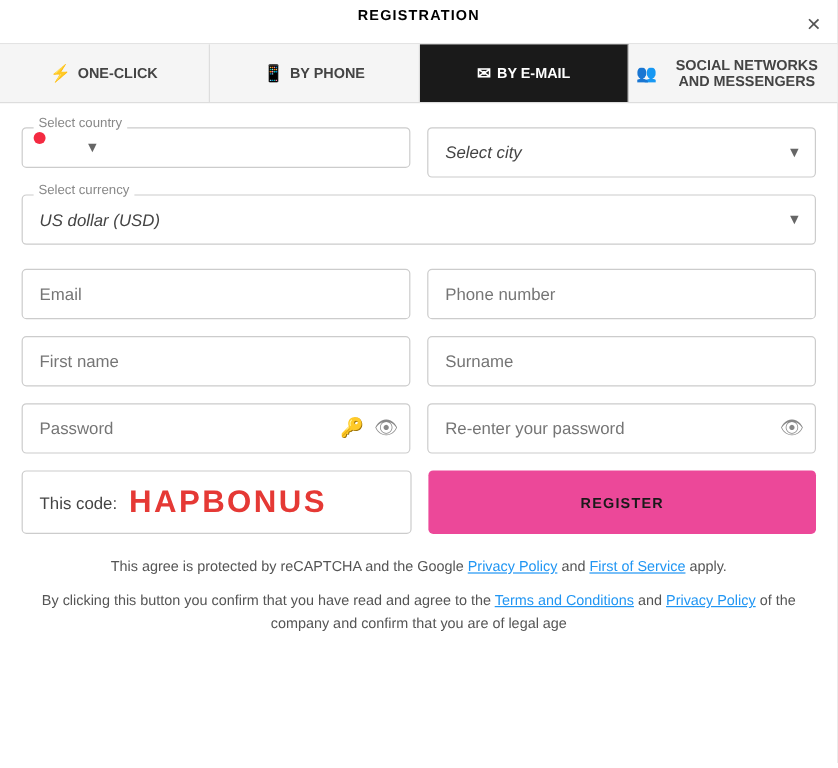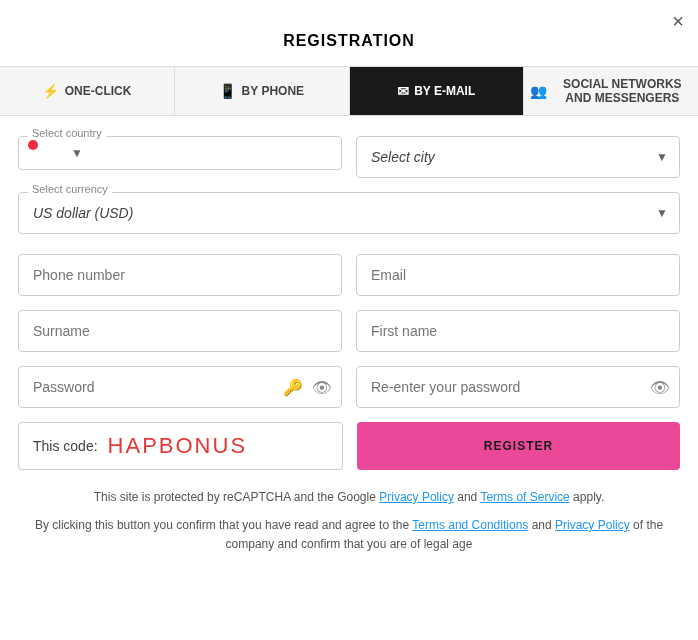--- a/index.html
+++ b/index.html
@@ -23,24 +23,24 @@
       top: 10px;
       right: 14px;
       font-size: 20px;
       cursor: pointer;
       color: #555;
       background: none;
       border: none;
     }
     .modal-title {
       text-align: center;
-      font-size: 16px;
+      font-size: 12px;
       font-weight: bold;
       letter-spacing: 1px;
-      padding: 32px 0 16px;
+      padding: 6px 0 16px;
     }
     .tabs {
       display: flex;
       border-top: 1px solid #ddd;
       border-bottom: 1px solid #ddd;
     }
     .tab {
       flex: 1;
       padding: 10px 6px;
       font-size: 12px;
@@ -168,22 +168,22 @@
       transform: translateY(-50%);
       display: flex;
       gap: 8px;
       align-items: center;
       color: #888;
       font-size: 16px;
     }
     .input-icons span { cursor: pointer; }
     .promo-value {
       color: #e53935;
-      font-size: 22px;
-      font-weight: normal;
+      font-size: 26px;
+      font-weight: bold;
       letter-spacing: 2px;
     }
     .promo-box {
       display: flex;
       align-items: center;
       border: 1px solid #ccc;
       border-radius: 4px;
       padding: 10px 14px;
       flex: 1;
       gap: 10px;
@@ -284,33 +284,33 @@
           <select>
             <option value="usd">US dollar (USD)</option>
           </select>
           <span class="chevron">▼</span>
         </div>
       </div>
     </div>
 
     <div class="row">
       <div class="field-group">
+        <input type="email" placeholder="Email" style="">
+      </div>
+      <div class="field-group">
         <input type="text" placeholder="Phone number" style="">
       </div>
-      <div class="field-group">
-        <input type="email" placeholder="Email" style="">
-      </div>
-    </div>
-
-    <div class="row">
+    </div>
+
+    <div class="row">
+      <div class="field-group">
+        <input type="text" placeholder="First name" style="">
+      </div>
       <div class="field-group">
         <input type="text" placeholder="Surname" style="">
-      </div>
-      <div class="field-group">
-        <input type="text" placeholder="First name" style="">
       </div>
     </div>
 
     <div class="row">
       <div class="field-group input-with-icons">
         <input type="password" placeholder="Password" style="">
         <div class="input-icons">
           <span>🔑</span>
           <span>👁</span>
         </div>
@@ -327,24 +327,24 @@
       <div class="promo-box">
         <span class="promo-label">This code:</span>
         <span class="promo-value">HAPBONUS</span>
       </div>
       <button class="register-btn">REGISTER</button>
     </div>
 
   </div>
 
   <div class="recaptcha-text">
-    <span>This site is protected by reCAPTCHA and the Google</span>
+    <span>This agree is protected by reCAPTCHA and the Google</span>
     <a href="#">Privacy Policy</a>
     <span>and</span>
-    <a href="#">Terms of Service</a>
+    <a href="#">First of Service</a>
     <span>apply.</span>
   </div>
 
   <div class="terms-text">
     <span>By clicking this button you confirm that you have read and agree to the</span>
     <a href="#">Terms and Conditions</a>
     <span>and</span>
     <a href="#">Privacy Policy</a>
     <span>of the company and confirm that you are of legal age</span>
   </div>

